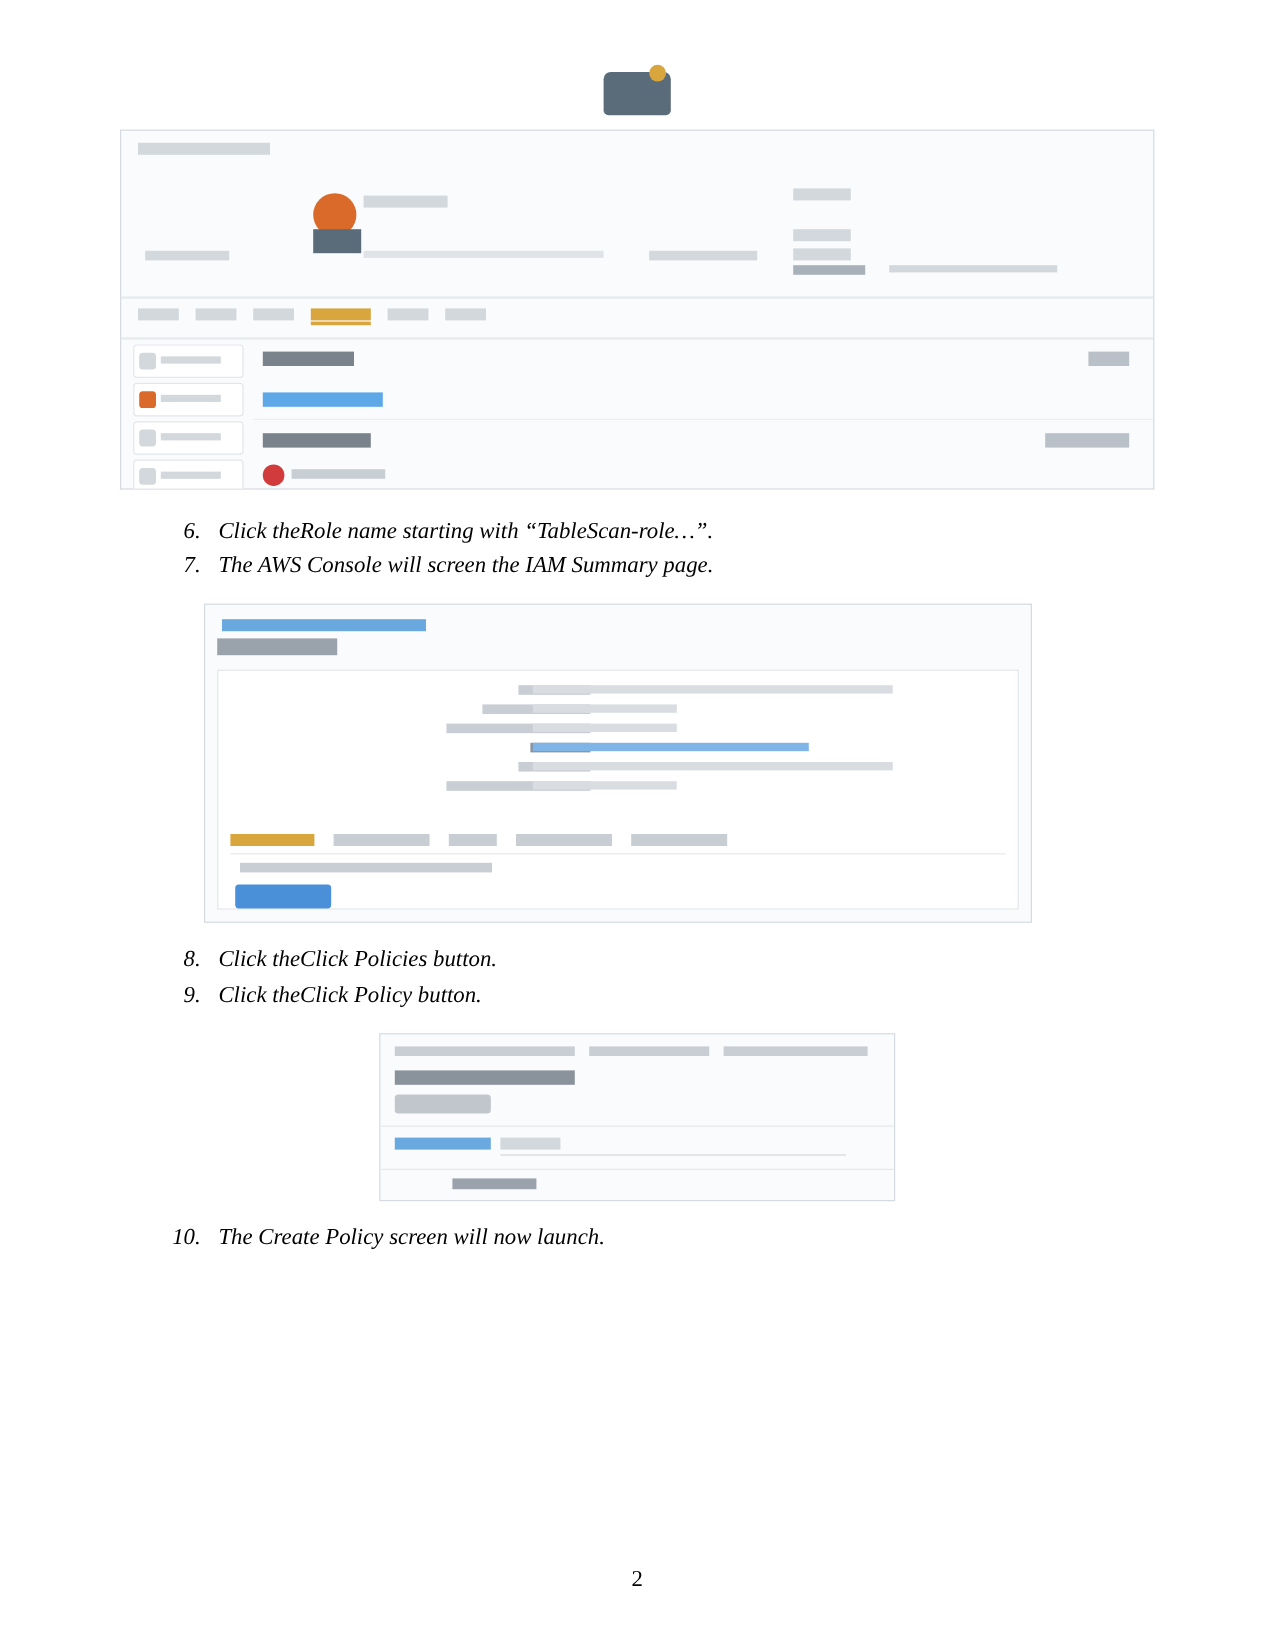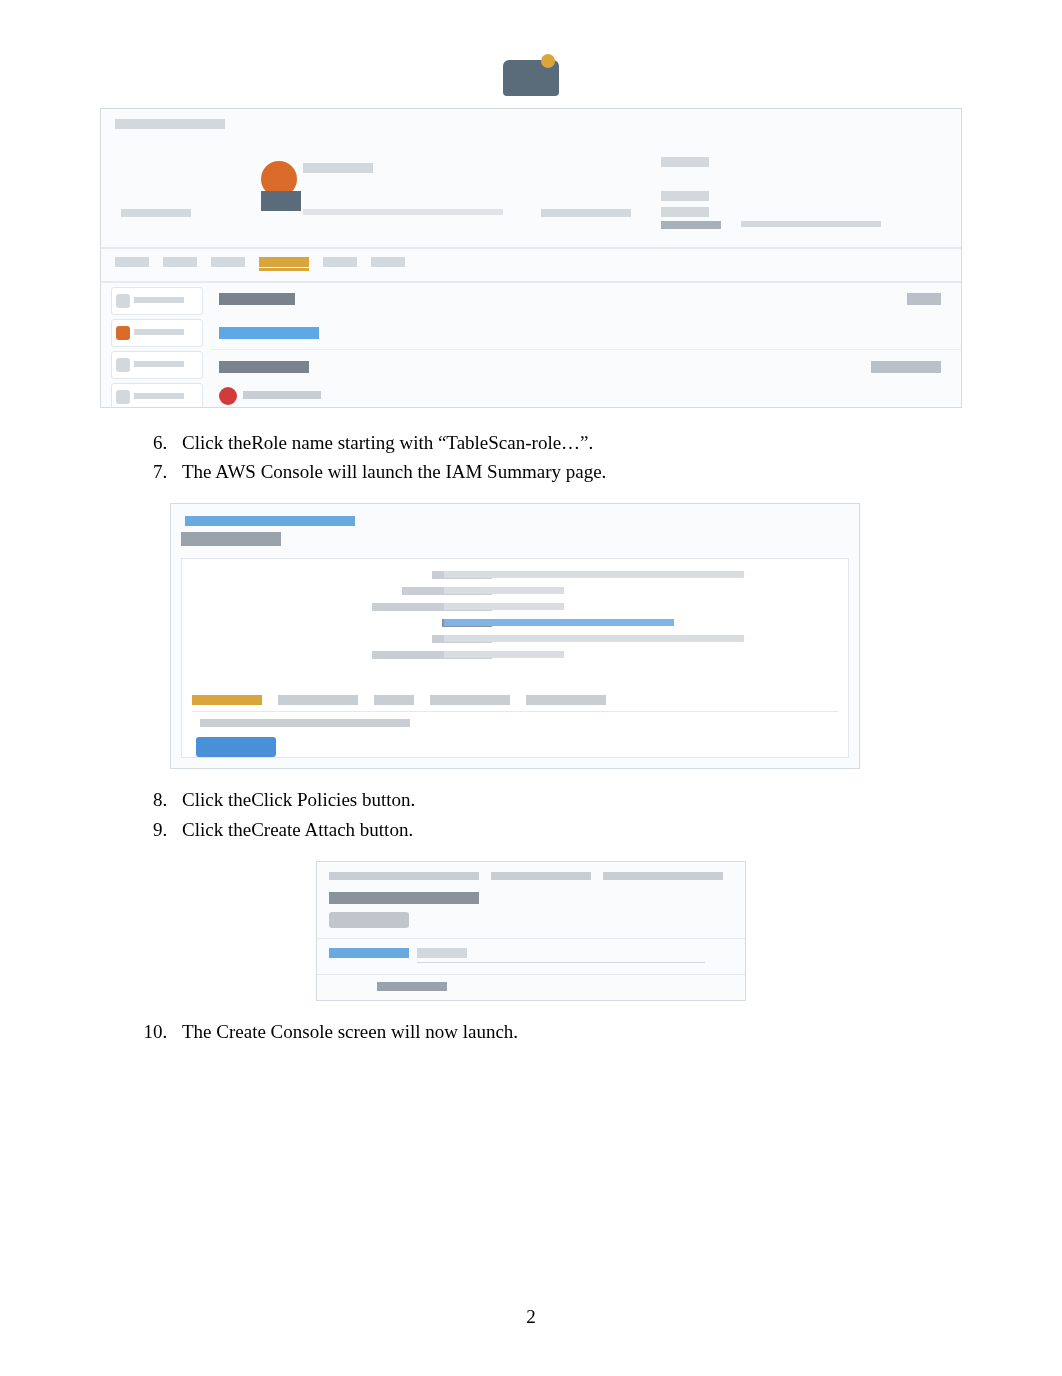--- a/index.html
+++ b/index.html
@@ -141,20 +141,21 @@
     }
     .ss1 .red-txt {
       position: absolute; top: 282px; left: 142px;
       width: 78px; height: 8px; background:#c8ced4;
     }
 
     ol.steps {
       list-style: decimal;
       margin: 0 0 18px 72px;
       padding: 0;
+      font-style: italic;
     }
     ol.steps li {
       padding-left: 10px;
       margin-bottom: 3px;
       line-height: 1.38;
     }
 
     .ss2 {
       width: 690px;
       height: 266px;
@@ -264,21 +265,21 @@
   <div class="sect2"></div>
   <div class="sect2-btn"></div>
   <div class="red-dot"></div>
   <div class="red-txt"></div>
 </div>
 
 <ol class="steps" start="6">
   <li>
     <span>Click the</span><span>Role name</span><span> starting with “TableScan-role…”.</span>
   </li>
-  <li><span>The AWS Console will launch the IAM Summary page.</span></li>
+  <li><span>The AWS Console will screen the IAM Summary page.</span></li>
 </ol>
 
 <div class="screenshot ss2">
   <div class="crumb"></div>
   <div class="title"></div>
   <div class="box">
     <div class="lbls">
       <div class="lb"></div>
         <div class="lb w2"></div>
         <div class="lb w3"></div>
@@ -305,37 +306,37 @@
     <div class="sub"></div>
     <div class="btn"></div>
   </div>
 </div>
 
 <ol class="steps" start="8">
   <li>
     <span>Click the</span><span>Click Policies</span> <span>button.</span>
   </li>
   <li>
-    <span>Click the</span><span>Create Attach</span> <span>button.</span>
+    <span>Click the</span><span>Click Policy</span> <span>button.</span>
   </li>
 </ol>
 
 <div class="screenshot ss3">
   <div class="toprow">
     <div class="tchip" style="width:150px"></div>
     <div class="tchip" style="width:100px"></div>
     <div class="tchip" style="width:120px"></div>
   </div>
   <div class="heading"></div>
   <div class="btn2"></div>
   <div class="hrline2"></div>
   <div class="filter"></div>
   <div class="filter2"></div>
   <div class="searchline"></div>
   <div class="hrline3"></div>
   <div class="colhdr"></div>
 </div>
 
 <ol class="steps" start="10">
-  <li>The Create Console screen will now launch.</li>
+  <li>The Create Policy screen will now launch.</li>
 </ol>
 
 <div class="page-number">2</div>
 
 </body></html>

